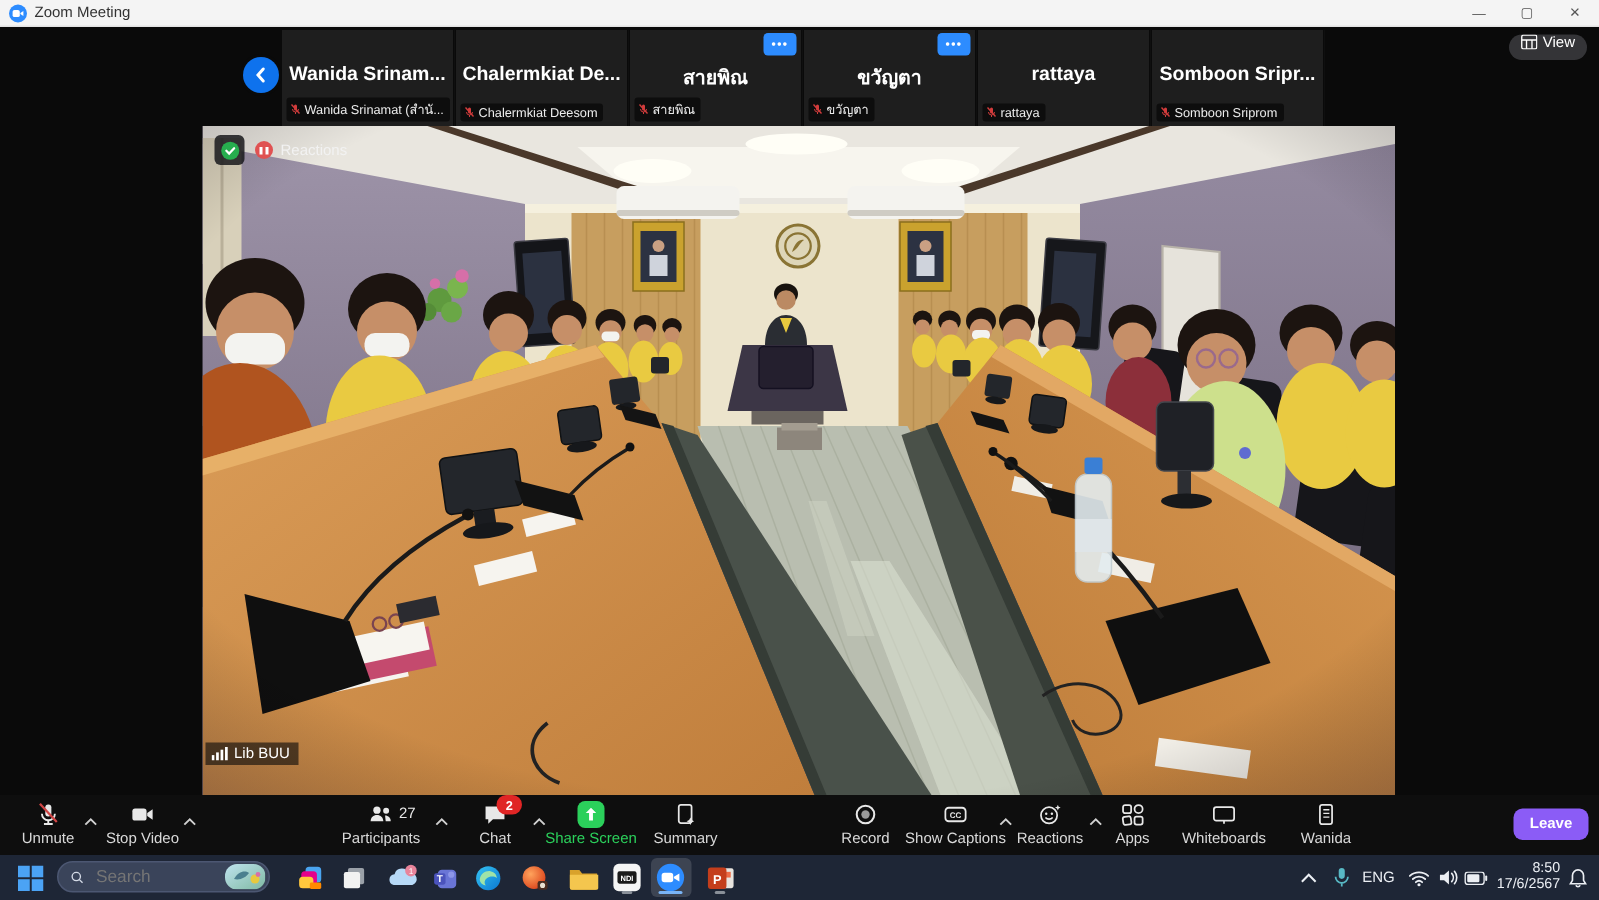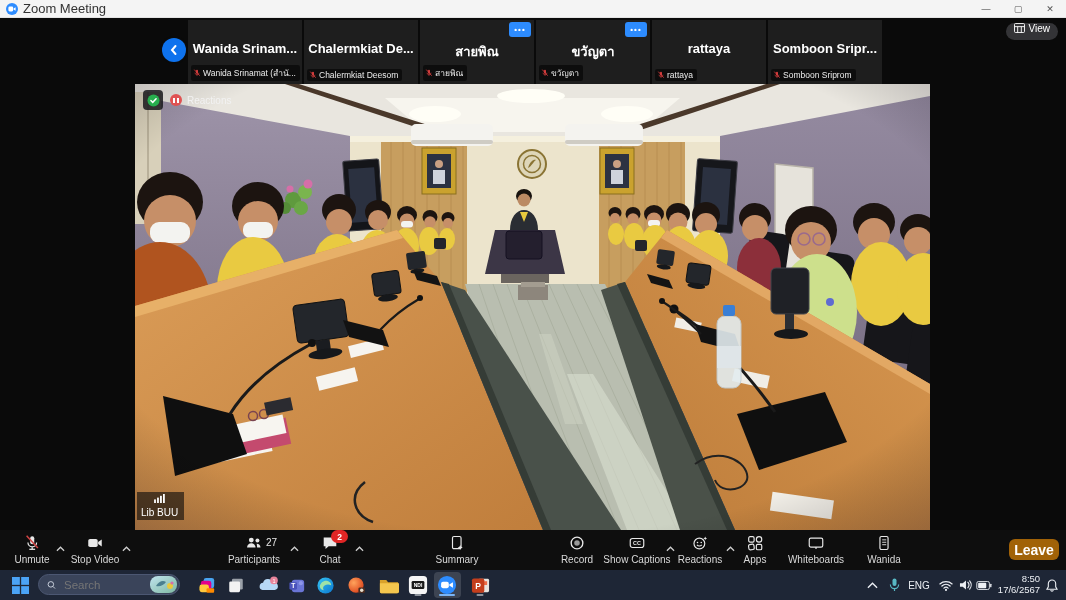--- a/index.html
+++ b/index.html
@@ -2,21 +2,21 @@
 <html><head>
 <meta charset="utf-8">
 <style>
   html,body{margin:0;padding:0;background:#000;}
   .app{position:relative;width:1066px;height:600px;overflow:hidden;background:#000;
        font-family:"Liberation Sans","DejaVu Sans",sans-serif;-webkit-font-smoothing:antialiased;}
   
   .titlebar{position:absolute;top:0;left:0;right:0;height:18px;background:#f4f4f4;
             display:flex;align-items:center;padding-left:6px;gap:5px;z-index:40;border-bottom:1px solid #e3e3e3;box-sizing:border-box;}
   .zoom-logo{width:12px;height:12px;border-radius:50%;background:#2d8cff;display:flex;align-items:center;justify-content:center;flex:0 0 auto;}
-  .titlebar .ttl{font-size:13px;color:#333;}
+  .titlebar .ttl{font-size:10px;color:#333;}
   .win-controls{margin-left:auto;display:flex;height:100%;}
   .win-btn{width:32px;height:100%;display:flex;align-items:center;justify-content:center;font-size:9px;color:#555;}
   
   .meeting{position:absolute;top:18px;left:0;right:0;bottom:30px;background:#0a0a0a;}
   .tile{position:absolute;top:2px;height:64px;width:115px;background:#1e1e1e;box-sizing:border-box;border-right:1px solid #0a0a0a;}
   .tile .big-name{color:#fff;font-weight:bold;font-size:13px;text-align:center;margin-top:21px;white-space:nowrap;overflow:hidden;}
   .tile .plabel{position:absolute;left:3px;bottom:3px;background:rgba(0,0,0,.55);color:#ececec;font-size:8.5px;
                 padding:1px 4px 1px 2px;display:flex;align-items:center;gap:2px;border-radius:2px;white-space:nowrap;max-width:104px;overflow:hidden;}
   .more-btn{position:absolute;top:2px;right:3px;width:22px;height:15px;background:#2d8cff;border-radius:3px;color:#fff;
             display:flex;align-items:center;justify-content:center;font-size:8px;letter-spacing:1px;font-weight:bold;}
@@ -25,35 +25,35 @@
   .view-btn{position:absolute;right:8px;top:5px;height:17px;background:rgba(60,60,64,.85);border-radius:9px;color:#fff;
             font-size:10px;display:flex;align-items:flex-start;gap:4px;padding:0 8px;}
   
   .video{position:absolute;left:135px;top:66px;width:795px;height:446px;background:#6f6478;overflow:hidden;}
   .video svg.scene{position:absolute;left:0;top:0;}
   .rec{position:absolute;top:6px;left:8px;display:flex;align-items:center;gap:7px;}
   .shield-tile{width:20px;height:20px;background:rgba(25,25,28,.85);border-radius:4px;display:flex;align-items:center;justify-content:center;}
   .rec-pill{display:flex;align-items:center;gap:5px;color:#f2f2f2;font-size:10px;}
   .rec-dot{width:12px;height:12px;border-radius:50%;background:#e05252;display:flex;align-items:center;justify-content:center;gap:1.5px;}
   .rec-dot i{display:block;width:1.8px;height:5px;background:#fff;}
-  .speaker{position:absolute;left:2px;bottom:10px;background:rgba(12,12,12,.62);color:#fff;font-size:10px;
-           padding:2px 6px 2px 4px;display:flex;gap:4px;align-items:center;flex-direction:column;}
+  .speaker{position:absolute;left:2px;bottom:20px;background:rgba(12,12,12,.62);color:#fff;font-size:10px;
+           padding:2px 6px 2px 4px;display:flex;gap:4px;align-items:center;}
   
   .toolbar{position:absolute;left:0;right:0;bottom:30px;height:40px;background:#0e0e0e;z-index:30;}
   .titem{position:absolute;top:4px;width:90px;margin-left:-45px;display:flex;flex-direction:column;align-items:center;gap:2px;}
   .titem .lbl{font-size:10px;color:#d9d9d9;white-space:nowrap;}
   .titem .lbl.green{color:#2bd05b;}
   .ico18{height:18px;display:flex;align-items:center;justify-content:center;position:relative;}
   .chev{position:absolute;top:8px;}
   .badge{position:absolute;top:-4px;right:-9px;min-width:13px;height:13px;border-radius:7px;background:#e02525;color:#fff;
          font-size:8.5px;font-weight:bold;display:flex;align-items:center;justify-content:center;padding:0 2px;}
   .pcount{position:absolute;left:21px;top:3px;color:#e8e8e8;font-size:10px;}
   .share-ico{width:18px;height:18px;background:#2bd05b;border-radius:5px;display:flex;align-items:center;justify-content:center;}
-  .leave-btn{position:absolute;right:7px;top:9px;width:50px;height:21px;background:#a16207;border-radius:6px;color:#fff;
-             font-weight:bold;font-size:14px;display:flex;align-items:center;justify-content:center;}
+  .leave-btn{position:absolute;right:7px;top:9px;width:50px;height:21px;background:#8b5cf6;border-radius:6px;color:#fff;
+             font-weight:bold;font-size:10px;display:flex;align-items:center;justify-content:center;}
   
   .taskbar{position:absolute;left:0;right:0;bottom:0;height:30px;background:#1e2636;z-index:50;}
   .tb{position:absolute;top:3px;width:24px;height:24px;display:flex;align-items:center;justify-content:center;}
   .search{position:absolute;left:38px;top:4px;width:142px;height:21px;border-radius:11px;background:#3a445a;
           border:1px solid #4c5772;display:flex;align-items:center;padding:0 2px 0 8px;gap:6px;box-sizing:border-box;}
   .search input{background:transparent;border:0;color:#d5dbe7;font-size:11.5px;width:78px;outline:none;font-family:inherit;}
   .search-img{margin-left:auto;width:27px;height:17px;border-radius:8px;overflow:hidden;flex:0 0 auto;}
   .runline{position:absolute;bottom:1px;left:50%;transform:translateX(-50%);height:2.5px;border-radius:2px;background:#8a9099;width:7px;}
   .runline.active{width:16px;background:#7ab4f5;}
   .ztile{position:absolute;top:2px;width:27px;height:26px;border-radius:4px;background:rgba(255,255,255,.14);}
@@ -584,20 +584,30 @@
             <path d="M3 4h14v9.5H8.5L5 16.8v-3.3H3z" fill="#e8e8e8"></path>
           </svg>
         <span class="badge">2</span>
       </span>
       <span class="lbl">Chat</span>
     </div>
     <span class="chev" style="left:355px"><svg width="9" height="6" viewBox="0 0 10 6">
           <path d="M1 5l4-4 4 4" stroke="#cfcfcf" stroke-width="1.4" fill="none"></path>
         </svg></span>
 
+    <div class="titem" style="left:394px">
+      <span class="ico18">
+        <span class="share-ico">
+            <svg width="12" height="12" viewBox="0 0 12 12">
+              <path d="M6 1.5l3.5 3.5H7.3v5H4.7v-5H2.5z" fill="#fff"></path>
+            </svg>
+          </span>
+      </span>
+      <span class="lbl green">Share Screen</span>
+    </div>
 
     <div class="titem" style="left:457px">
       <span class="ico18">
         <svg width="18" height="18" viewBox="0 0 20 20">
             <rect x="5" y="2.8" width="9.5" height="13.5" rx="1.6" fill="none" stroke="#e8e8e8" stroke-width="1.3"></rect>
             <path d="M13.6 12.2l.9 1.9 1.9.9-1.9.9-.9 1.9-.9-1.9-1.9-.9 1.9-.9z" fill="#e8e8e8"></path>
           </svg>
       </span>
       <span class="lbl">Summary</span>
     </div>

